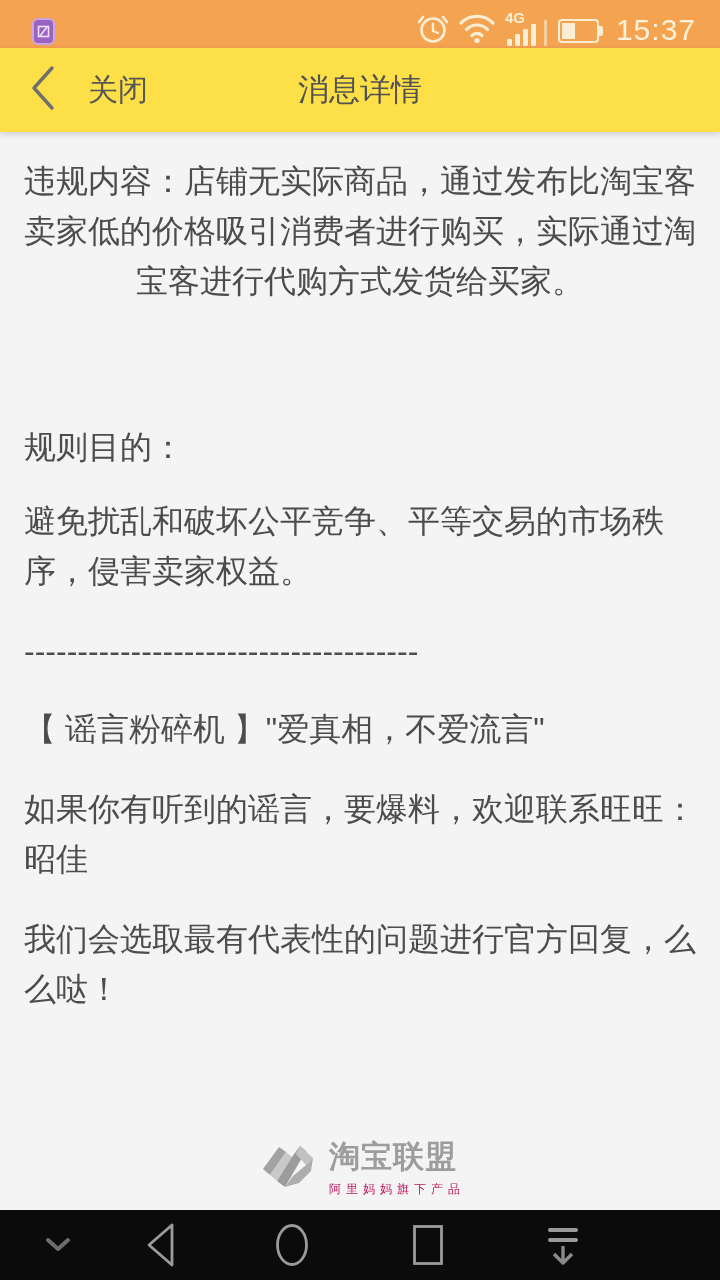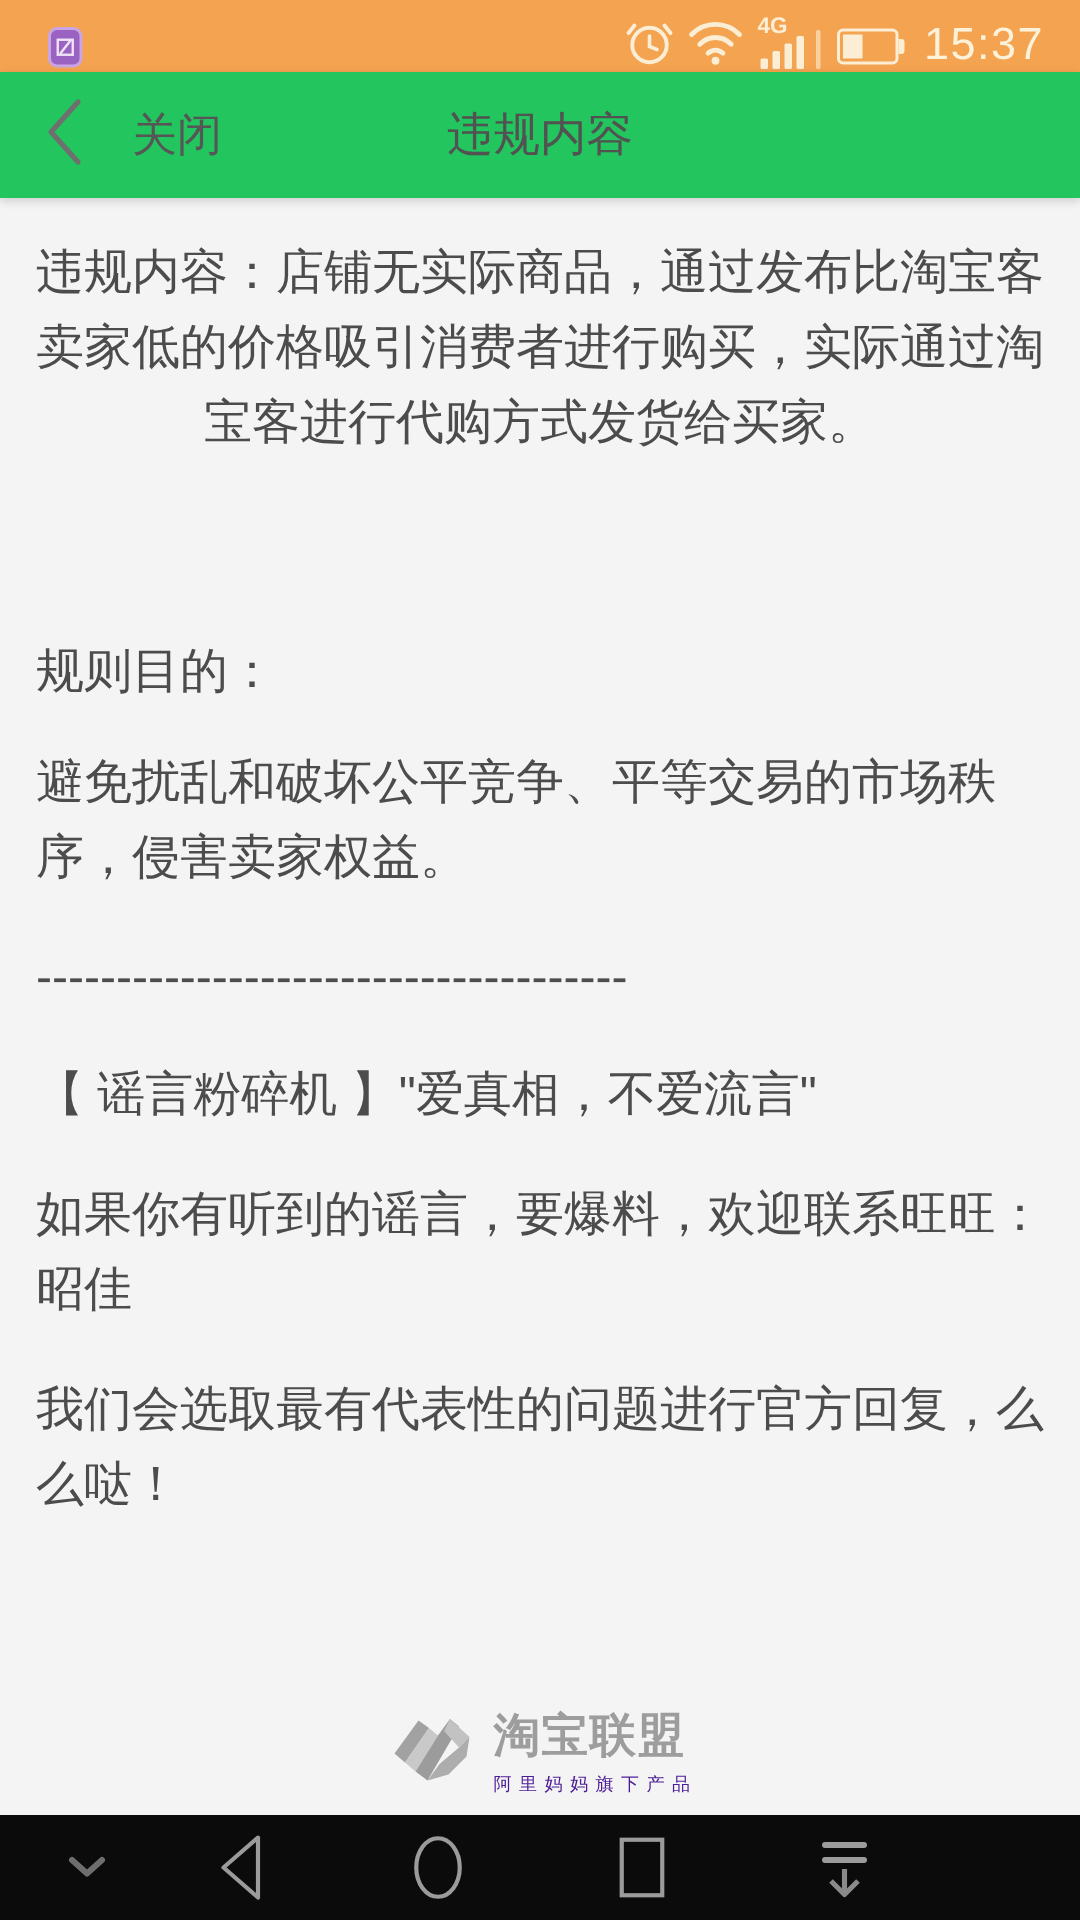--- a/index.html
+++ b/index.html
@@ -52,21 +52,21 @@
     color: #fbeed4; font-size: 15px; font-weight: bold;
   }
   .sig-bars { position: absolute; left: 2px; bottom: 3px; display: flex; align-items: flex-end; gap: 3px; }
   .sig-bars i { display: block; width: 5px; background: #fbeed4; border-radius: 1px; }
   .sig-bars i:nth-child(1){height:7px;} .sig-bars i:nth-child(2){height:12px;}
   .sig-bars i:nth-child(3){height:17px;} .sig-bars i:nth-child(4){height:22px;}
   .sig-line { position: absolute; right: 2px; bottom: 3px; width: 3px; height: 26px; background: rgba(251,238,212,.6); border-radius: 1px; }
 
   
   .header {
-    height: 84px; background: #22c55e; flex: 0 0 auto;
+    height: 84px; background: #fde047; flex: 0 0 auto;
     display: flex; align-items: center; position: relative;
     box-shadow: 0 2px 6px rgba(0,0,0,0.16);
     z-index: 5;
   }
   .back-group { display: flex; align-items: center; cursor: pointer; height: 100%; padding-left: 28px; }
   .back-label { font-size: 30px; color: #565656; margin-left: 30px; }
   .header-title {
     position: absolute; left: 0; right: 0; text-align: center;
     font-size: 31px; color: #525252;
   }
@@ -86,21 +86,21 @@
   .msg p.p-purpose-label { margin-bottom: 24px; }
   .msg p.p-divider { letter-spacing: 0; color: #4c4c4c; margin-bottom: 28px; }
 
   
   .footer-brand {
     position: absolute; left: 0; right: 0; bottom: 12px;
     display: flex; align-items: center; justify-content: center; gap: 8px;
   }
   .brand-text { display: flex; flex-direction: column; }
   .brand-name { font-size: 31px; font-weight: bold; color: #9d9d9d; letter-spacing: 1px; }
-  .brand-sub { font-size: 12px; color: #4c1d95; letter-spacing: 5px; margin-top: 3px; }
+  .brand-sub { font-size: 12px; color: #be185d; letter-spacing: 5px; margin-top: 3px; }
 
   
   .nav-bar {
     height: 70px; background: #0b0b0b; flex: 0 0 auto; position: relative;
   }
   .nav-icon { position: absolute; top: 0; height: 70px; display: flex; align-items: center; justify-content: center; cursor: pointer; }
   .nav-hide   { left: 30px;  width: 56px; }
   .nav-back   { left: 130px; width: 60px; }
   .nav-home   { left: 262px; width: 60px; }
   .nav-recent { left: 398px; width: 60px; }
@@ -158,21 +158,21 @@
 
   <div class="header">
     <div class="back-group">
       <span>
         <svg width="30" height="48" viewBox="0 0 30 48">
           <polyline points="24,4 6,24 24,44" fill="none" stroke="#6f6f6f" stroke-width="3.4" stroke-linecap="round" stroke-linejoin="round"></polyline>
         </svg>
       </span>
       <span class="back-label">关闭</span>
     </div>
-    <div class="header-title">违规内容</div>
+    <div class="header-title">消息详情</div>
   </div>
 
   <div class="body-area">
     <div class="msg">
       <p class="p-violation">违规内容：店铺无实际商品，通过发布比淘宝客卖家低的价格吸引消费者进行购买，实际通过淘宝客进行代购方式发货给买家。</p>
       <p class="p-purpose-label">规则目的：</p>
       <p>避免扰乱和破坏公平竞争、平等交易的市场秩序，侵害卖家权益。</p>
       <p class="p-divider">-------------------------------------</p>
       <p>【 谣言粉碎机 】"爱真相，不爱流言"</p>
       <p>如果你有听到的谣言，要爆料，欢迎联系旺旺：昭佳</p>

